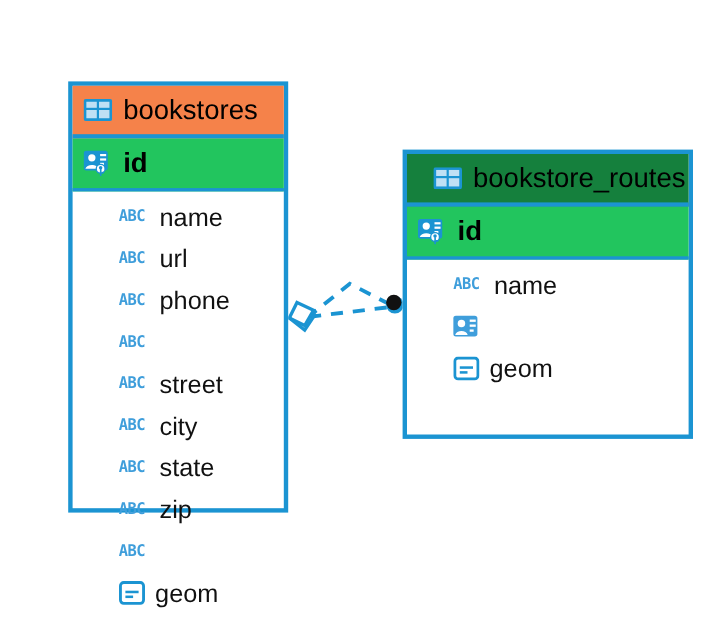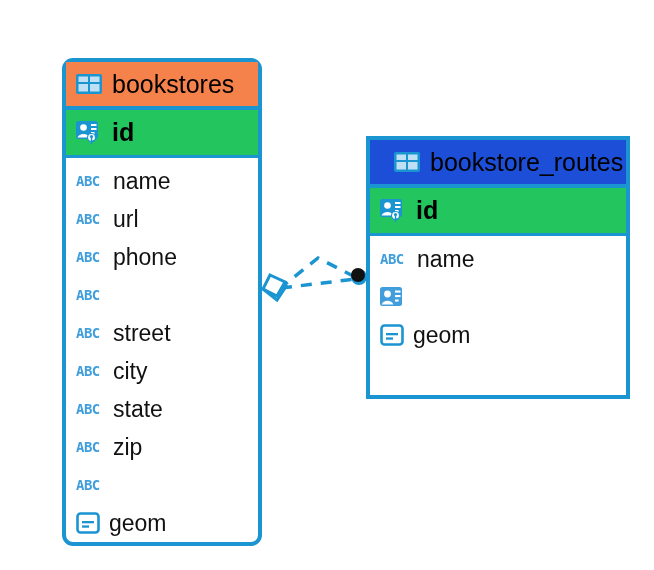--- a/index.html
+++ b/index.html
@@ -34,21 +34,21 @@
   .entity-header {
     box-sizing: border-box;
     height: 48px;
     display: flex;
     align-items: center;
     gap: 10px;
     padding: 0 10px;
     border-bottom: 4px solid #1b94d2;
   }
   .entity-header.accent-orange { background: #f5824a; }
-  .entity-header.accent-grey   { background: #1d4ed8; padding-left: 24px; }
+  .entity-header.accent-grey   { background: #15803d; padding-left: 24px; }
   .entity-title {
     font-size: 25px;
     color: #000000;
     line-height: 1;
     white-space: nowrap;
   }
 
   .pk-row {
     box-sizing: border-box;
     height: 48px;
@@ -59,21 +59,21 @@
     border-bottom: 3px solid #1b94d2;
     background: #22c55e;
   }
   .pk-label {
     font-size: 25px;
     font-weight: bold;
     color: #000000;
     line-height: 1;
   }
 
-  .field-list { padding: 4px 0 2px 0; }
+  .field-list { padding: 4px 0 2px 0; margin-left: 32px; }
   .field-row {
     box-sizing: border-box;
     height: 38px;
     display: flex;
     align-items: center;
     gap: 9px;
     padding: 0 10px;
   }
   .field-label {
     font-size: 23px;
@@ -130,21 +130,21 @@
       <polygon points="270,275 285,282 277,296 263,289" fill="#ffffff" stroke="#1b94d2" stroke-width="3"></polygon>
       <polyline points="263,289 277,300 287,285" fill="none" stroke="#1b94d2" stroke-width="3"></polyline>
     </g>
 
     <g>
       <circle cx="359" cy="277" r="8" fill="#1b94d2"></circle>
       <circle cx="358" cy="275" r="7" fill="#111111"></circle>
     </g>
   </svg>
 
-  <div class="entity" style="left:62px; top:58px; width:200px; height:488px;border-radius:11px;">
+  <div class="entity" style="left:62px; top:74px; width:200px; height:392px;">
 
     <div class="entity-header accent-orange">
       <span class="icon icon-table">
         <svg viewBox="0 0 26 20" xmlns="http://www.w3.org/2000/svg">
           <rect x="0" y="0" width="26" height="20" rx="2" fill="#1b94d2"></rect>
           <rect x="2.5" y="2.5" width="9.5" height="5.5" fill="#bfe0f4"></rect>
           <rect x="14" y="2.5" width="9.5" height="5.5" fill="#bfe0f4"></rect>
           <rect x="2.5" y="10" width="9.5" height="7.5" fill="#bfe0f4"></rect>
           <rect x="14" y="10" width="9.5" height="7.5" fill="#bfe0f4"></rect>
         </svg>

